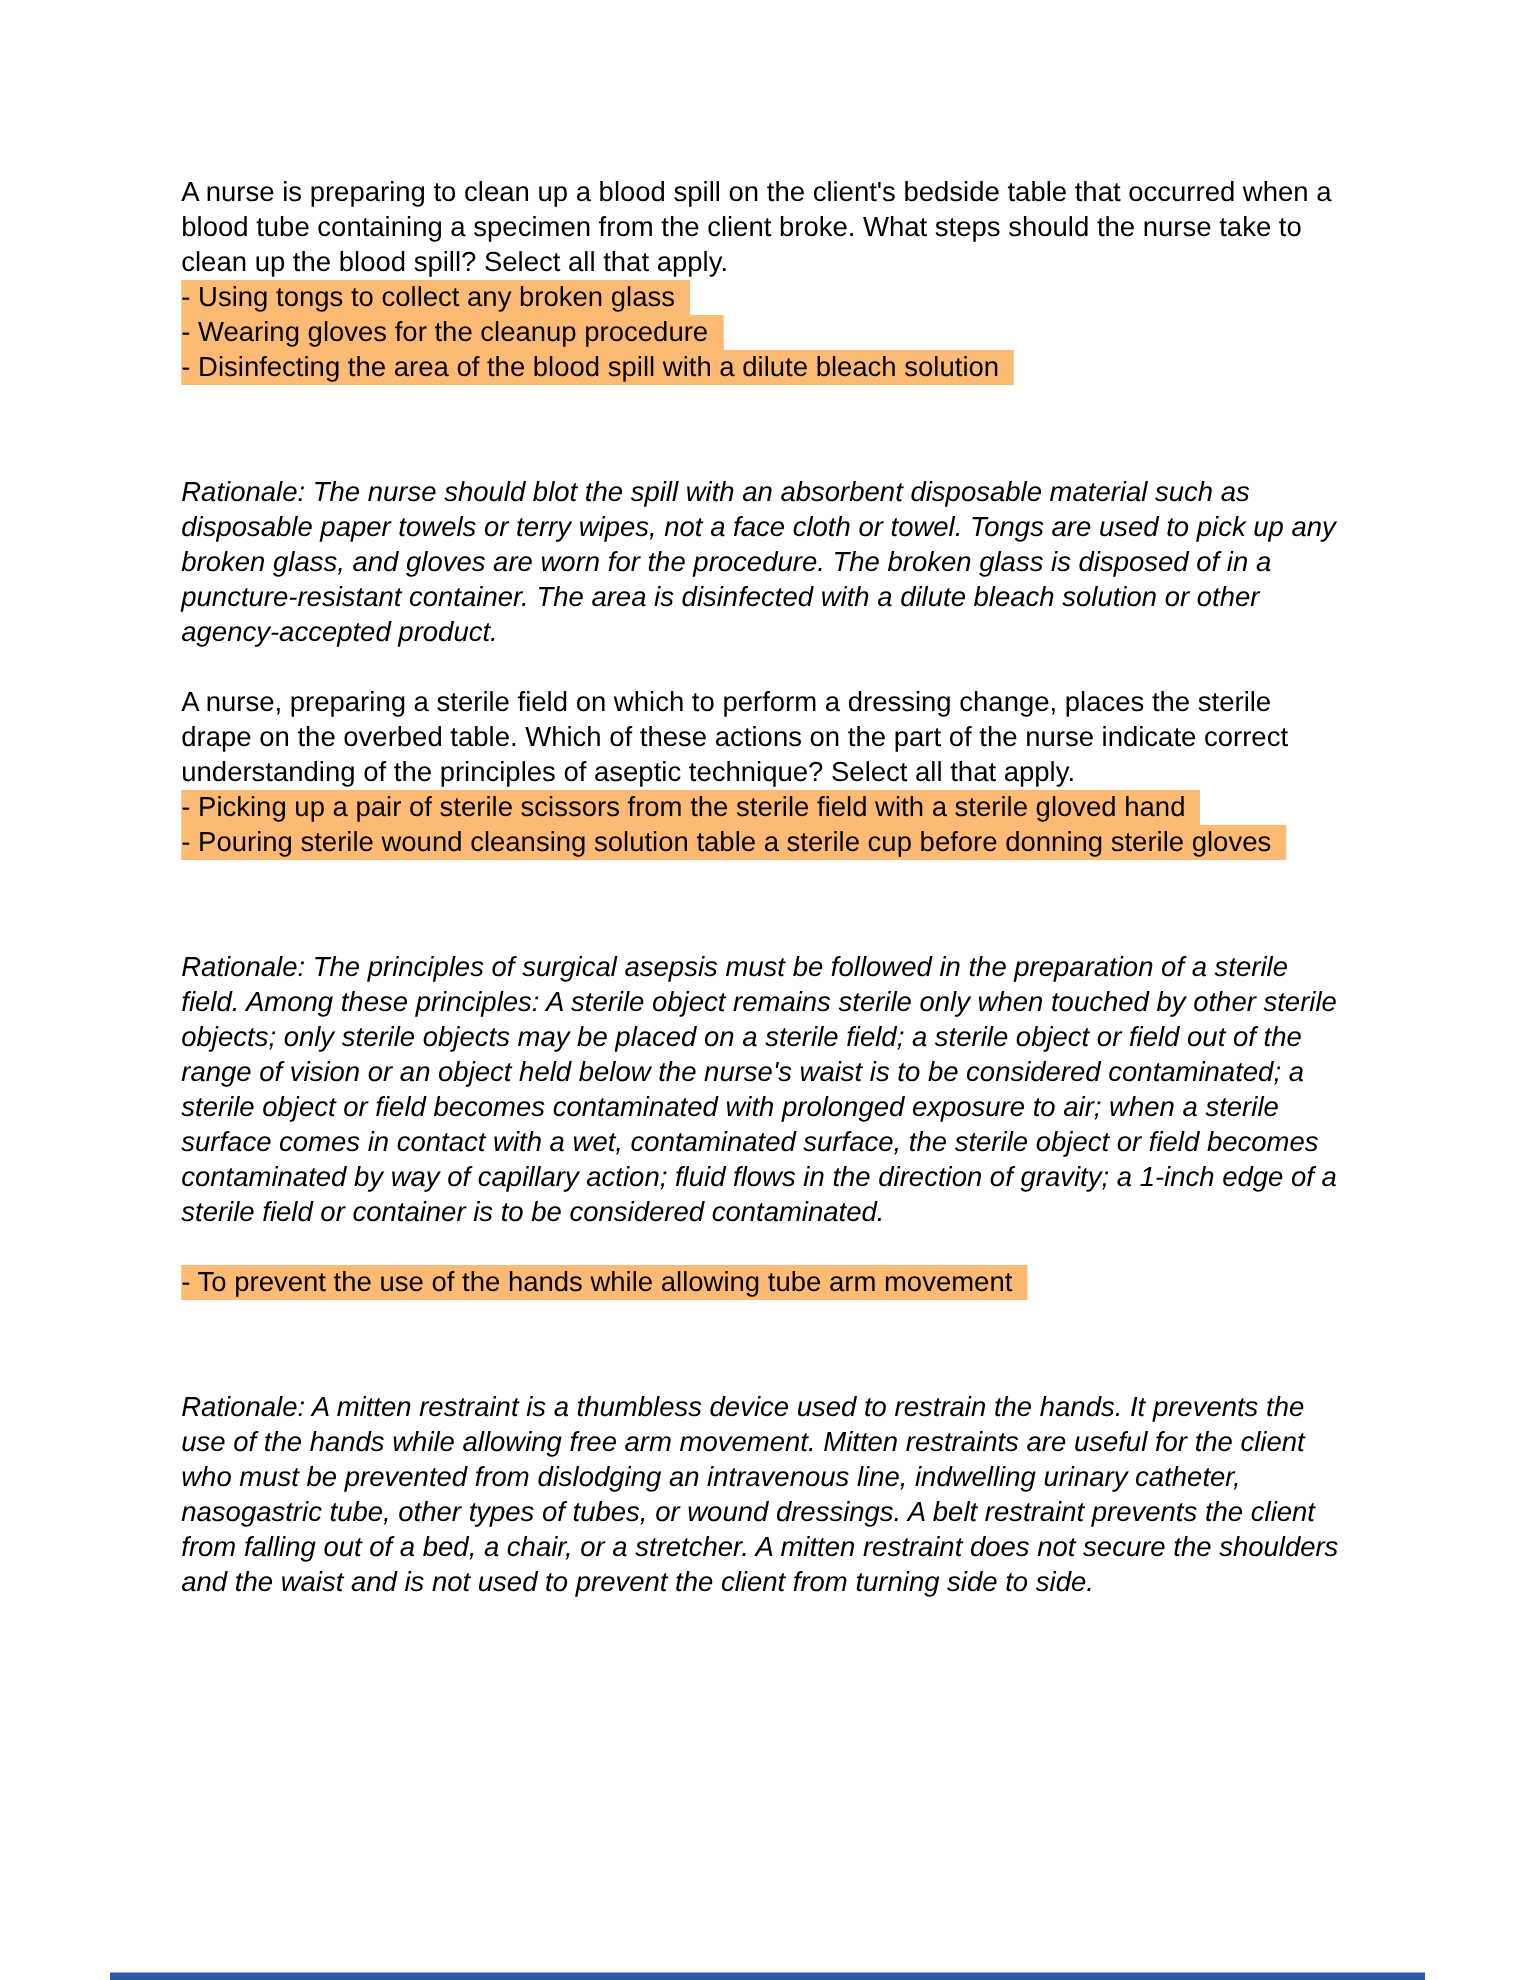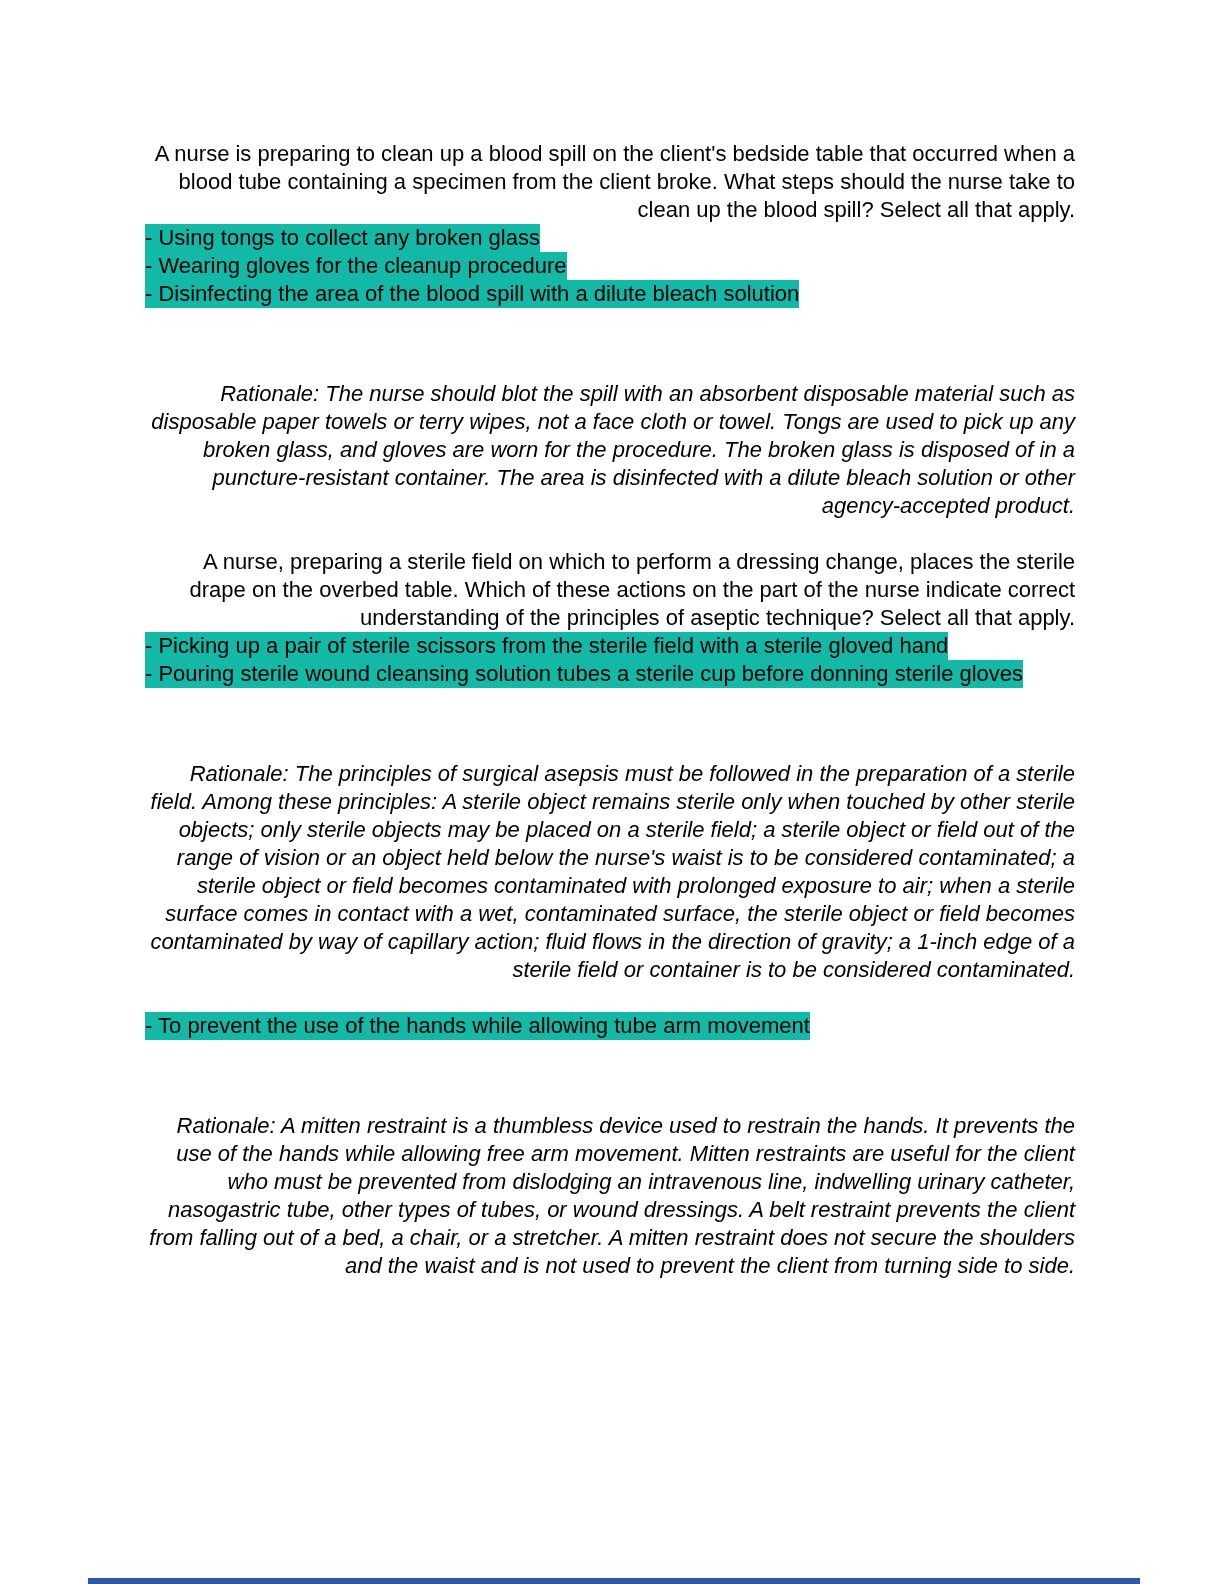--- a/index.html
+++ b/index.html
@@ -18,34 +18,33 @@
   .page-content {
     position: absolute;
     top: 140px;
     left: 145px;
     width: 930px;
     font-size: 22px;
     line-height: 28px;
   }
   p {
     margin: 0;
-    text-align: right;
   }
   .question {
     margin: 0;
   }
   .answers {
     margin: 0;
   }
   .answer-line {
     margin: 0;
   }
   .hl {
-    background: #14b8a6;
-    padding: 1px 0 2px 0;
+    background: #fdba74;
+    padding: 1px 12px 2px 0;
     -webkit-box-decoration-break: clone;
     box-decoration-break: clone;
   }
   .spacer {
     height: 28px;
   }
   .rationale {
     font-style: italic;
     margin-top: 44px;
   }
@@ -72,21 +71,21 @@
     </div>
     <div class="spacer"></div>
     <p class="rationale">Rationale: The nurse should blot the spill with an absorbent disposable material such as disposable paper towels or terry wipes, not a face cloth or towel. Tongs are used to pick up any broken glass, and gloves are worn for the procedure. The broken glass is disposed of in a puncture-resistant container. The area is disinfected with a dilute bleach solution or other agency-accepted product.</p>
     <div class="spacer"></div>
   </section>
 
   <section class="qa">
     <p class="question">A nurse, preparing a sterile field on which to perform a dressing change, places the sterile drape on the overbed table. Which of these actions on the part of the nurse indicate correct understanding of the principles of aseptic technique? Select all that apply.</p>
     <div class="answers">
       <div class="answer-line"><span class="hl">- Picking up a pair of sterile scissors from the sterile field with a sterile gloved hand</span></div>
-      <div class="answer-line"><span class="hl">- Pouring sterile wound cleansing solution tubes a sterile cup before donning sterile gloves</span></div>
+      <div class="answer-line"><span class="hl">- Pouring sterile wound cleansing solution table a sterile cup before donning sterile gloves</span></div>
     </div>
     <div class="spacer"></div>
     <p class="rationale">Rationale: The principles of surgical asepsis must be followed in the preparation of a sterile field. Among these principles: A sterile object remains sterile only when touched by other sterile objects; only sterile objects may be placed on a sterile field; a sterile object or field out of the range of vision or an object held below the nurse's waist is to be considered contaminated; a sterile object or field becomes contaminated with prolonged exposure to air; when a sterile surface comes in contact with a wet, contaminated surface, the sterile object or field becomes contaminated by way of capillary action; fluid flows in the direction of gravity; a 1-inch edge of a sterile field or container is to be considered contaminated.</p>
     <div class="spacer"></div>
   </section>
 
   <section class="qa">
     <div class="answers">
       <div class="answer-line"><span class="hl">- To prevent the use of the hands while allowing tube arm movement</span></div>
     </div>

